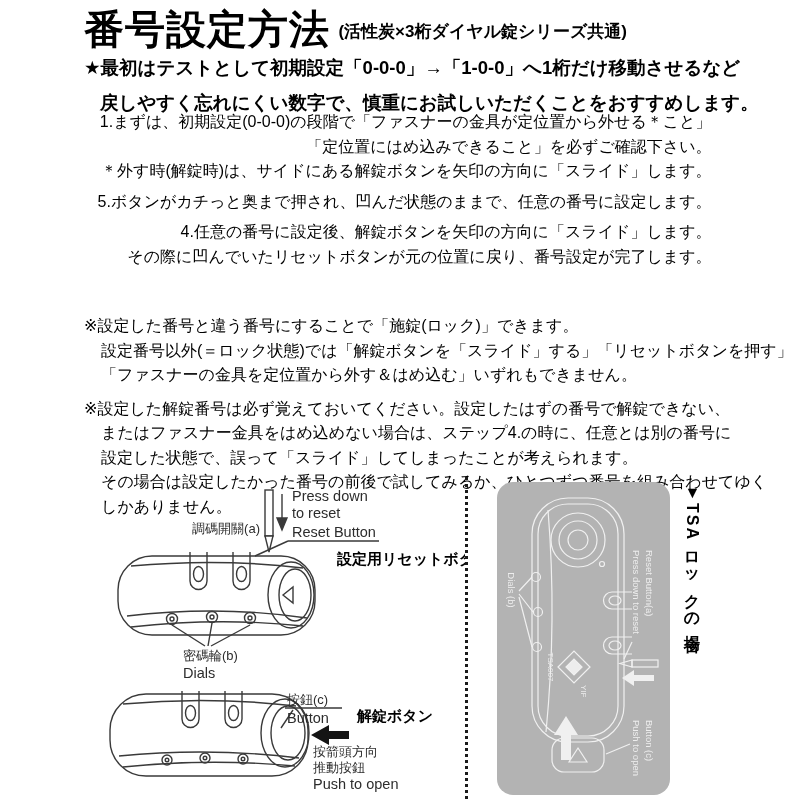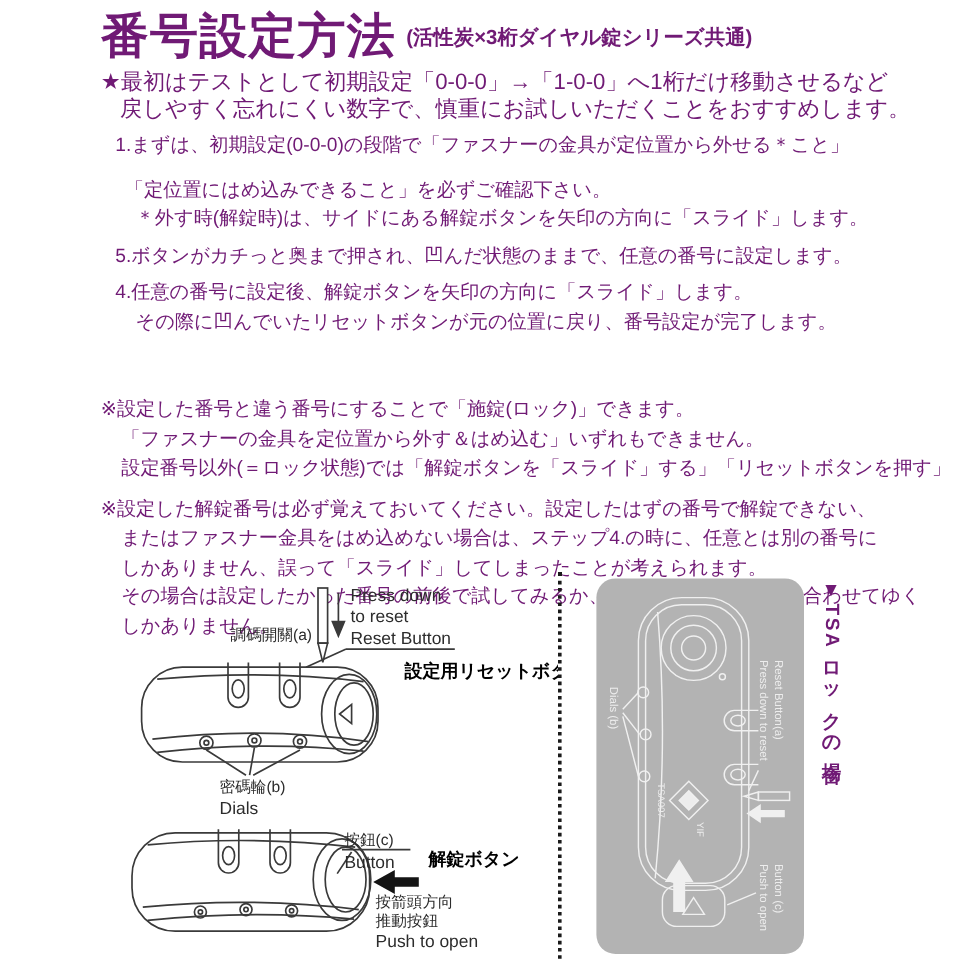--- a/index.html
+++ b/index.html
@@ -1,32 +1,32 @@
 <!DOCTYPE html>
 <html><head>
 <meta charset="utf-8">
 <style>
   html,body{margin:0;padding:0;background:#fff;}
-  .page{position:relative;width:800px;height:800px;background:#ffffff;color:#701a75;
+  .page{position:relative;width:800px;height:800px;background:#ffffff;color:#000000;
         font-family:"Liberation Sans","DejaVu Sans",sans-serif;overflow:hidden;}
   .abs{position:absolute;}
   
   .title-row{left:84px;top:2px;white-space:nowrap;}
   .big-title{font-size:40px;font-weight:900;letter-spacing:1px;display:inline-block;}
   .sub-title{font-size:17px;font-weight:700;display:inline-block;margin-left:4px;vertical-align:6px;}
   
-  .intro{left:84px;top:56px;font-size:18.5px;font-weight:400;line-height:23px;white-space:nowrap;}
-  .intro .l2{padding-left:16px;}
+  .intro{left:84px;top:56px;font-size:18.5px;font-weight:700;line-height:23px;white-space:nowrap;}
+  .intro .l2{padding-left:16px;margin-top:12px;}
   
   .bodytext{font-size:16px;line-height:24.5px;white-space:nowrap;}
-  .steps{left:96px;top:110px;}
-  .notes{left:84px;top:330px;}
+  .steps{left:84px;top:110px;text-align:right;}
+  .notes{left:84px;top:314px;}
   .step{margin-bottom:6px;}
   .note{margin-bottom:9px;}
-  .ind1{padding-left:8px;margin-top:12px;}
+  .ind1{padding-left:8px;}
   .ind2{padding-left:17px;}
   
   .diag-svg{position:absolute;}
   .divider{left:465px;top:477px;height:322px;width:0;border-left:3px dotted #1a1a1a;}
   .tsa-panel{left:497px;top:482px;width:173px;height:313px;background:#b3b3b3;border-radius:16px;}
   .tsa-caption{left:681px;top:484px;writing-mode:vertical-rl;text-orientation:mixed;
                font-size:16px;font-weight:700;letter-spacing:2px;white-space:nowrap;}
   svg text{font-family:"Liberation Sans","DejaVu Sans",sans-serif;}
   .lab-cjk{font-size:13px;fill:#2c2c2c;}
   .lab-en{font-size:14.5px;fill:#2c2c2c;}
@@ -62,27 +62,27 @@
     </div>
     <div class="step">
       <div>4.任意の番号に設定後、解錠ボタンを矢印の方向に「スライド」します。</div>
       <div class="ind2">その際に凹んでいたリセットボタンが元の位置に戻り、番号設定が完了します。</div>
     </div>
   </div>
 
   <div class="abs bodytext notes">
     <div class="note">
       <div>※設定した番号と違う番号にすることで「施錠(ロック)」できます。</div>
+      <div class="ind2">設定番号以外(＝ロック状態)では「解錠ボタンを「スライド」する」「リセットボタンを押す」</div>
       <div class="ind2">「ファスナーの金具を定位置から外す＆はめ込む」いずれもできません。</div>
-      <div class="ind2">設定番号以外(＝ロック状態)では「解錠ボタンを「スライド」する」「リセットボタンを押す」</div>
     </div>
     <div class="note">
       <div>※設定した解錠番号は必ず覚えておいてください。設定したはずの番号で解錠できない、</div>
       <div class="ind2">またはファスナー金具をはめ込めない場合は、ステップ4.の時に、任意とは別の番号に</div>
-      <div class="ind2">しかありません、誤って「スライド」してしまったことが考えられます。</div>
+      <div class="ind2">設定した状態で、誤って「スライド」してしまったことが考えられます。</div>
       <div class="ind2">その場合は設定したかった番号の前後で試してみるか、ひとつずつ番号を組み合わせてゆく</div>
       <div class="ind2">しかありません。</div>
     </div>
   </div>
 
   <svg class="diag-svg" style="left:95px;top:486px;" width="370" height="200" viewBox="0 0 370 200">
     <g fill="none" stroke="#3a3a3a" stroke-width="1.4">
 
       <rect x="23" y="70" width="197" height="79" rx="34"></rect>
       <path d="M 36,80 Q 125,72 208,82"></path>

